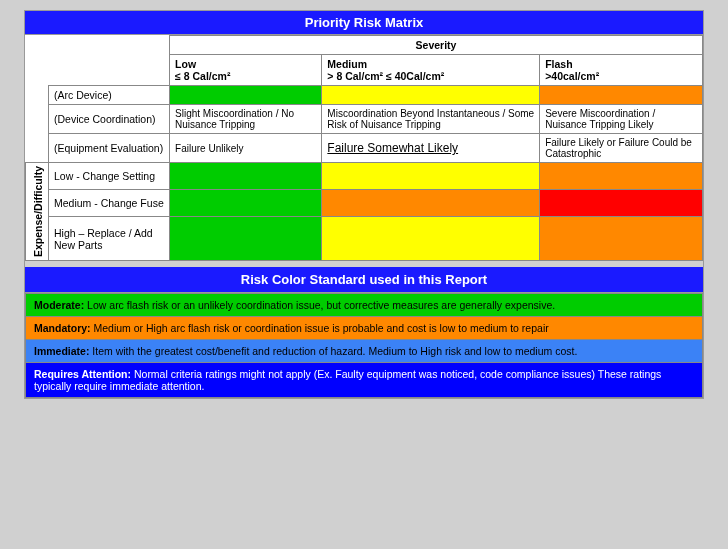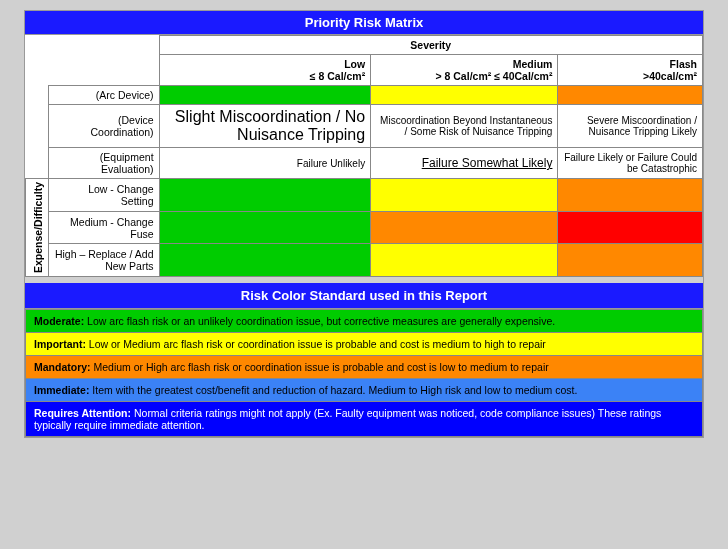--- a/index.html
+++ b/index.html
@@ -30,21 +30,21 @@
       border-bottom: 1px solid #999;
     }
     .matrix-table {
       width: 100%;
       border-collapse: collapse;
     }
     .matrix-table td, .matrix-table th {
       border: 1px solid #888;
       padding: 3px 5px;
       vertical-align: middle;
-      text-align: right;
+      text-align: left;
       font-size: 10.5px;
     }
     .matrix-table .severity-header {
       background: white;
       font-weight: bold;
       text-align: center;
       border-bottom: none;
     }
     .matrix-table .col-header {
       background: white;
@@ -134,21 +134,21 @@
       <td style="border:none; background:white; width:20px;"></td>
       <td class="row-label">(Arc Device)</td>
       <td class="green"></td>
       <td class="yellow"></td>
       <td class="orange"></td>
     </tr>
 
     <tr>
       <td style="border:none; background:white;"></td>
       <td class="row-label">(Device Coordination)</td>
-      <td style="font-size:16px;">Slight Miscoordination / No Nuisance Tripping</td>
+      <td style="font-size:10px;">Slight Miscoordination / No Nuisance Tripping</td>
       <td style="font-size:10px;">Miscoordination Beyond Instantaneous / Some Risk of Nuisance Tripping</td>
       <td style="font-size:10px;">Severe Miscoordination / Nuisance Tripping Likely</td>
     </tr>
 
     <tr>
       <td style="border:none; background:white;"></td>
       <td class="row-label">(Equipment Evaluation)</td>
       <td style="font-size:10px;">Failure Unlikely</td>
       <td style="font-size:12px;text-decoration:underline;">Failure Somewhat Likely</td>
       <td style="font-size:10px;">Failure Likely or Failure Could be Catastrophic</td>
@@ -182,26 +182,20 @@
 
   <table class="risk-table">
     <tbody>
         <tr>
       <td class="risk-green">
         <span class="risk-label">Moderate:</span>
         <span>Low arc flash risk or an unlikely coordination issue, but corrective measures are generally expensive.</span>
       </td>
     </tr>
     <tr>
-      <td class="risk-yellow">
-        <span class="risk-label">Important:</span>
-        <span>Low or Medium arc flash risk or coordination issue is probable and cost is medium to high to repair</span>
-      </td>
-    </tr>
-    <tr>
       <td class="risk-orange">
         <span class="risk-label">Mandatory:</span>
         <span>Medium or High arc flash risk or coordination issue is probable and cost is low to medium to repair</span>
       </td>
     </tr>
     <tr>
       <td class="risk-red">
         <span class="risk-label">Immediate:</span>
         <span>Item with the greatest cost/benefit and reduction of hazard. Medium to High risk and low to medium cost.</span>
       </td>

